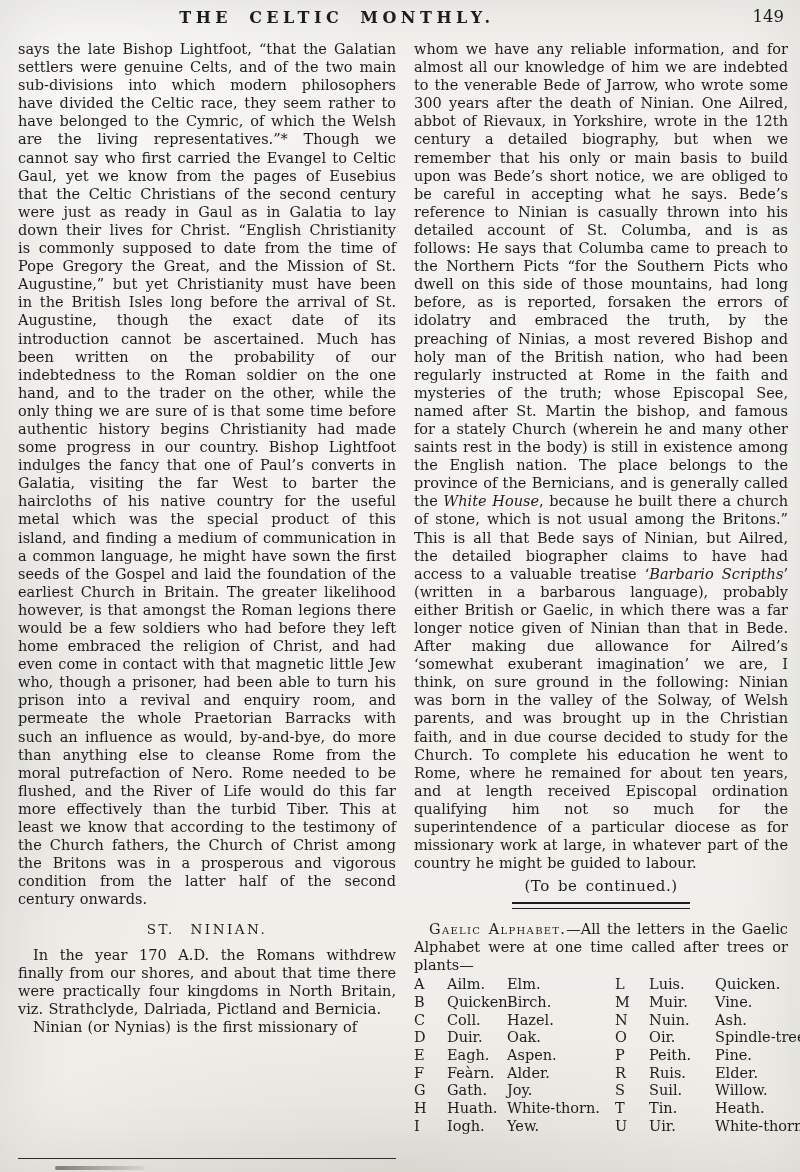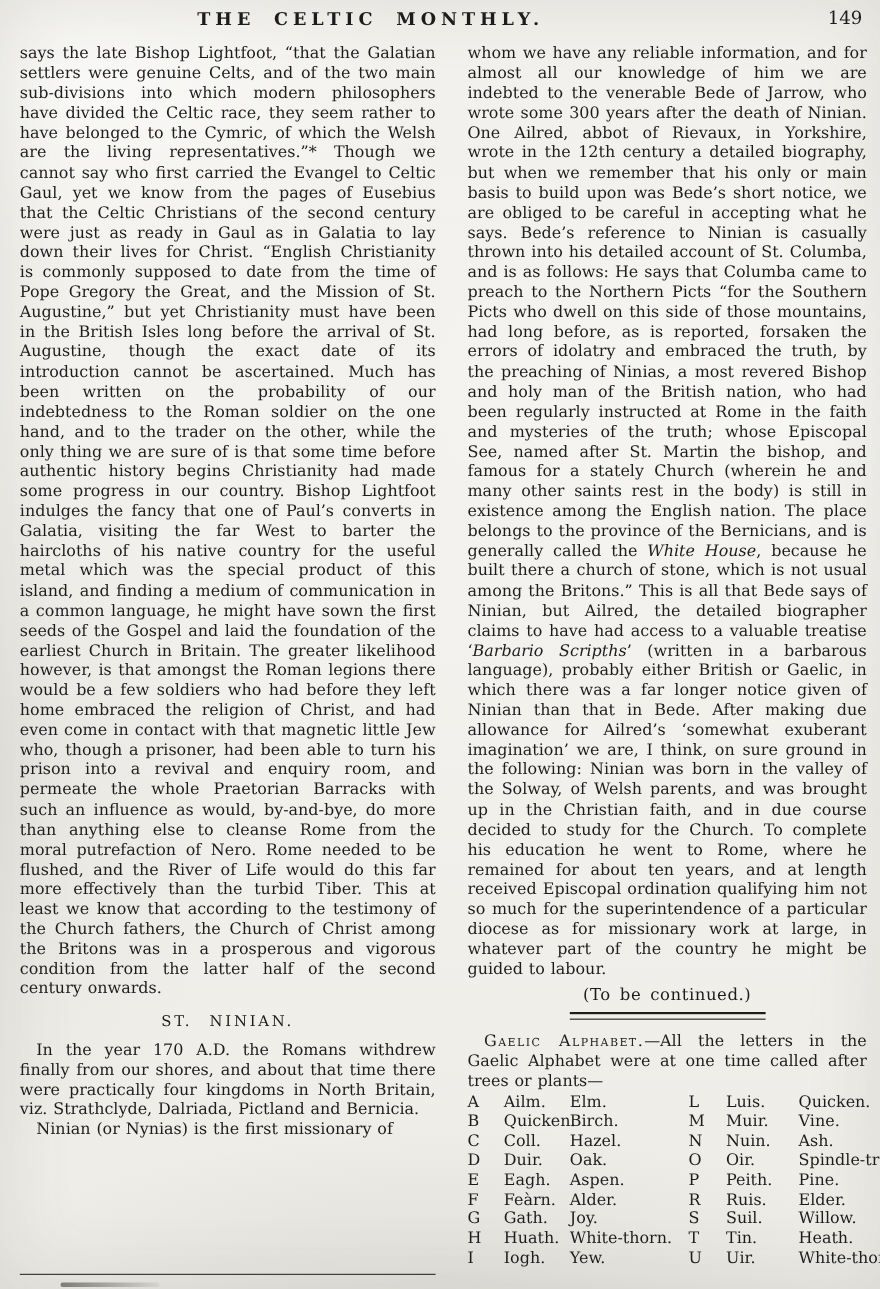--- a/index.html
+++ b/index.html
@@ -32,21 +32,21 @@
     white-space: nowrap;
   }
   .masthead .folio {
     position: absolute;
     right: 16px; top: 7px;
     font-size: 16.5px;
     margin-left: 13px;
   }
   .columns {
     display: flex;
-    gap: 29px;
+    gap: 18px;
     padding: 4px 12px 0 18px;
     align-items: stretch;
   }
   .col { box-sizing: border-box; }
   .col-left {
     width: 378px; flex: none;
     height: 1124px;
     display: flex; flex-direction: column;
   }
   .col-right { flex: 1; }

